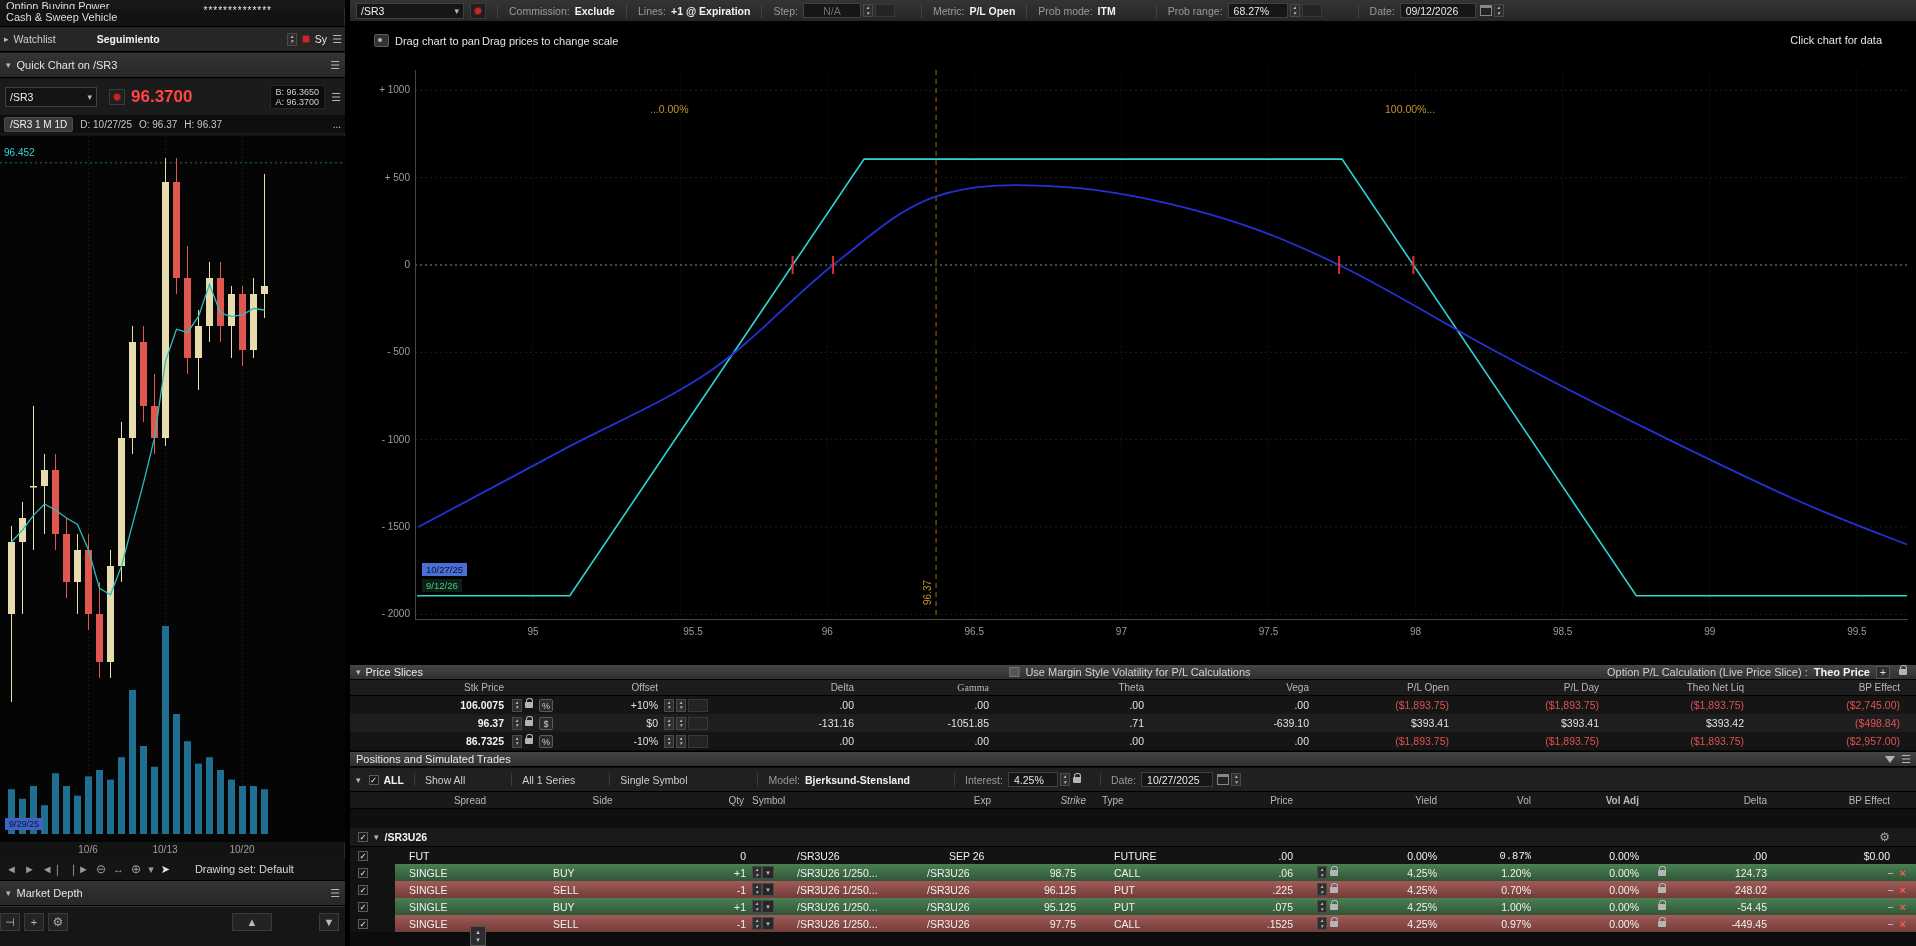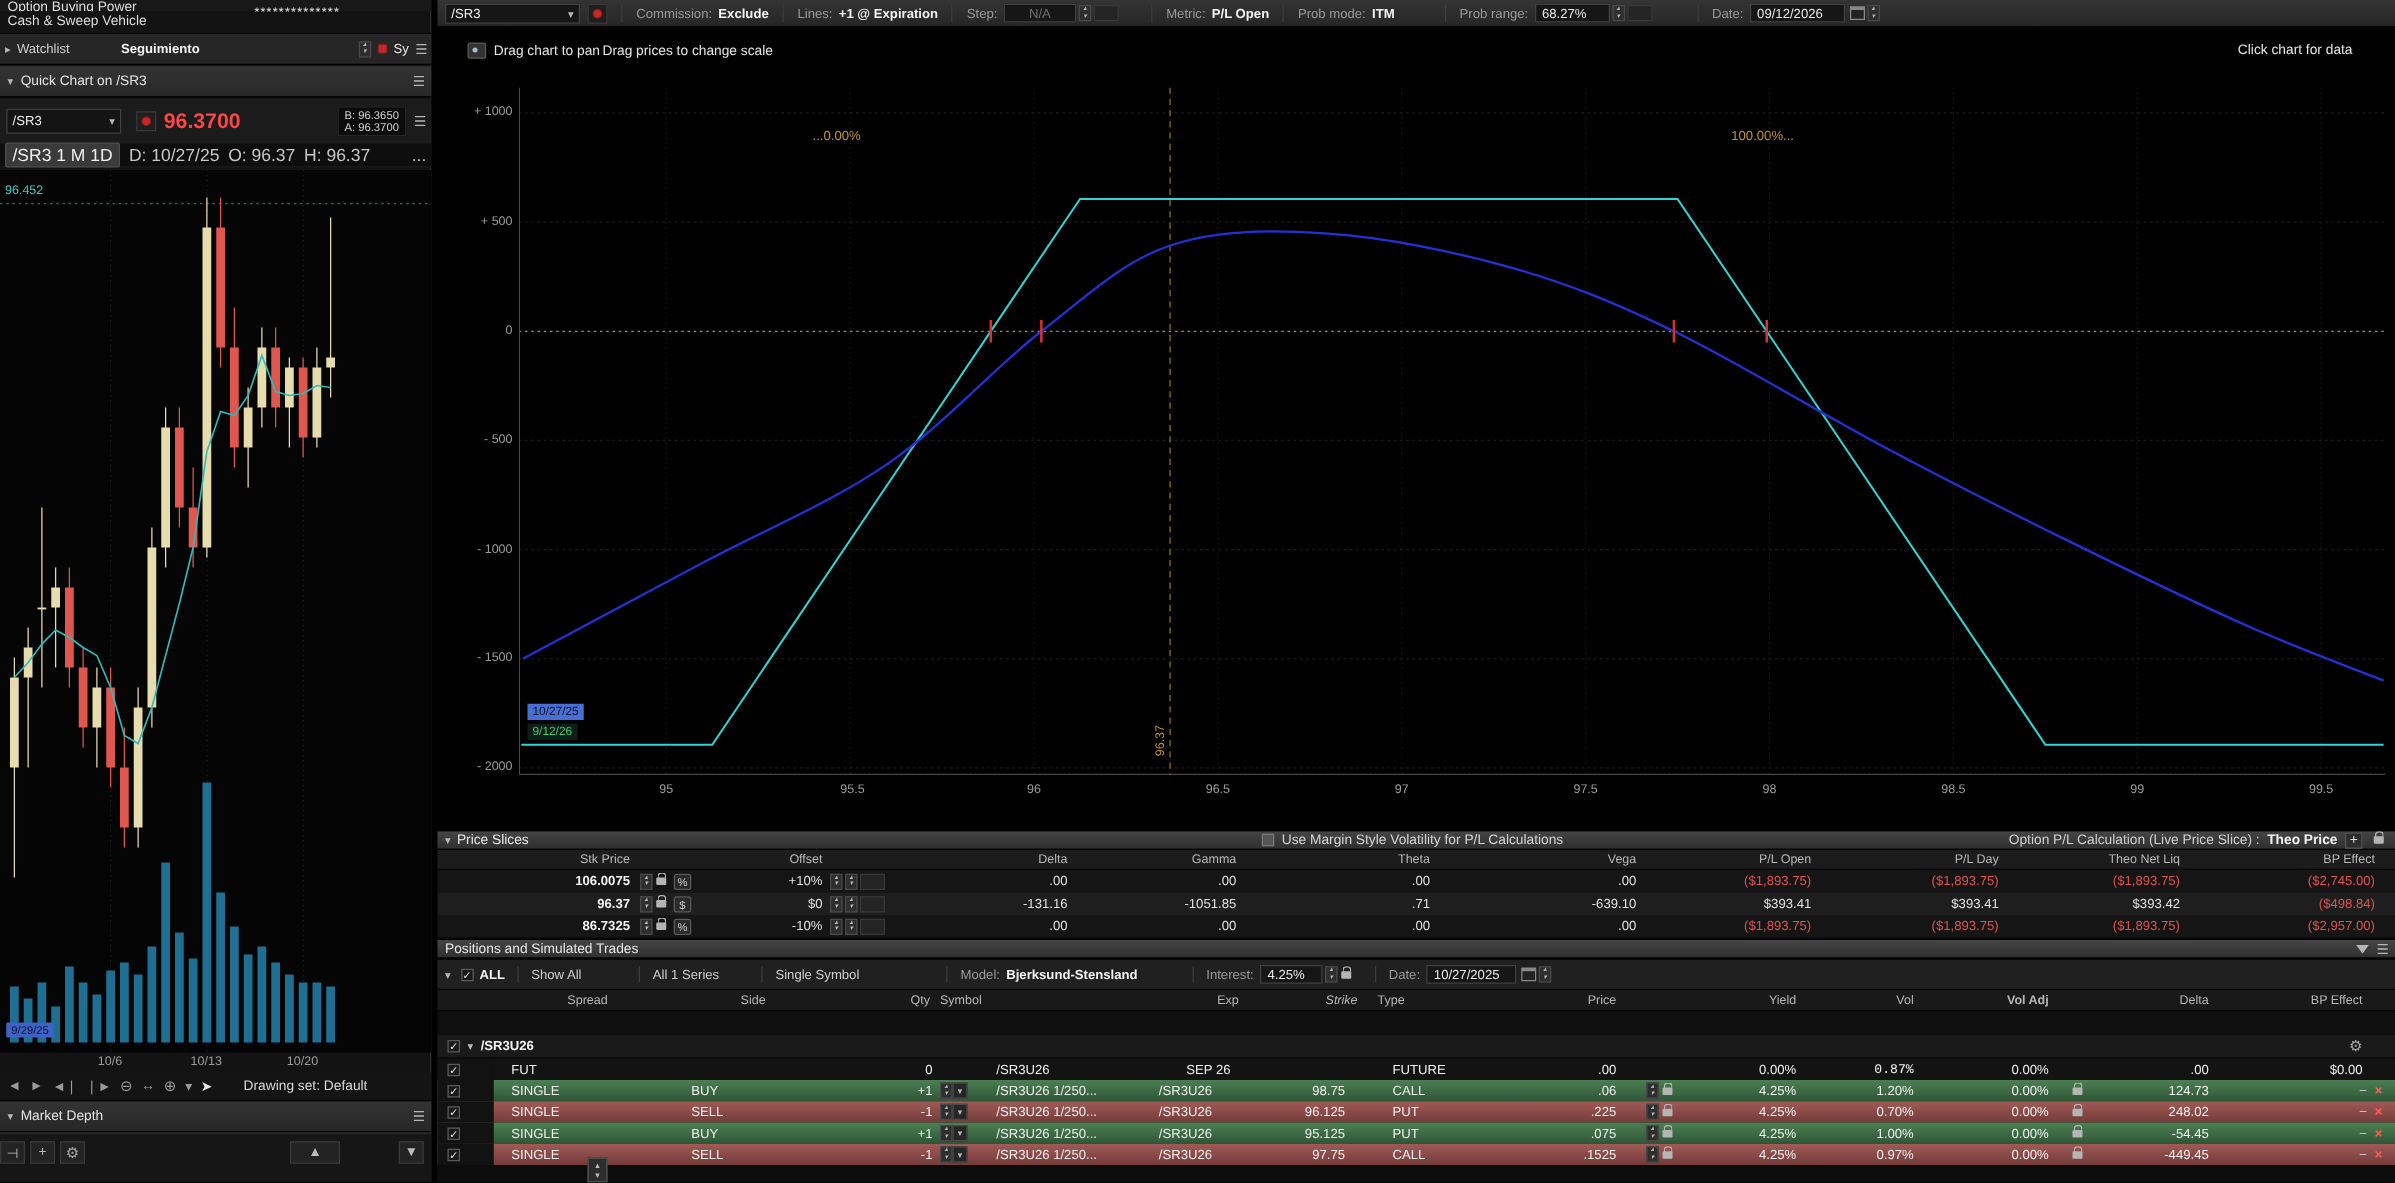--- a/index.html
+++ b/index.html
@@ -18,21 +18,21 @@
 .acct-row1{position:absolute;left:0;top:0;width:345px;height:9px;overflow:hidden;background:#181818}
 .acct-row1 span{display:inline-block;margin:-4px 0 0 6px;font-size:11px;color:#ddd}
 .mask{position:absolute;top:5px;right:72px;color:#e8e8e8;letter-spacing:1px;font-size:10px}
 .acct-row2{position:absolute;left:6px;top:11px;font-size:11px;color:#ddd}
 .wl-row{position:absolute;left:0;top:26px;width:345px;height:26px;background:#262626;border-top:1px solid #000;border-bottom:1px solid #000;display:flex;align-items:center;padding:0 4px;gap:5px}
 .qc-bar{position:absolute;left:0;top:53px;width:345px;height:25px;background:linear-gradient(#343434,#282828);border-bottom:1px solid #000;display:flex;align-items:center;padding:0 6px;gap:6px;font-size:11px;color:#e3e3e3}
 .sym-row{position:absolute;left:0;top:79px;width:345px;height:36px;background:#1b1b1b;display:flex;align-items:center;padding:0 5px;gap:6px}
 .sym-dd{width:92px;height:20px;background:#141414;border:1px solid #3f3f3f;display:flex;align-items:center;justify-content:space-between;padding:0 4px;color:#eee}
 .big-price{font-size:17px;font-weight:bold;color:#ff4545}
 .ba-box{margin-left:auto;background:#0c0c0c;border:1px solid #262626;padding:1px 5px;font-size:9px;line-height:10px;color:#cfcfcf;text-align:left}
-.info-bar{position:absolute;left:0;top:115px;width:345px;height:19px;background:#0e0e0e;display:flex;align-items:center;gap:7px;padding:0 4px;font-size:14px;color:#c7c7c7;border-bottom:1px solid #1d1d1d}
+.info-bar{position:absolute;left:0;top:115px;width:345px;height:19px;background:#0e0e0e;display:flex;align-items:center;gap:7px;padding:0 4px;font-size:10px;color:#c7c7c7;border-bottom:1px solid #1d1d1d}
 .chip{background:#3a3a3a;border:1px solid #4d4d4d;border-radius:2px;padding:1px 5px;color:#f0f0f0}
 #qc-wrap{position:absolute;left:0;top:136px;width:345px;height:706px;background:#050505}
 .qc-xlab{position:absolute;top:844px;width:44px;text-align:center;font-size:10px;color:#9d9d9d}
 .px-marker{position:absolute;left:4px;top:147px;color:#38cfcf;font-size:10px}
 .date-tag-side{position:absolute;left:5px;top:818px;background:#3f62c4;color:#0b1838;font-size:9px;padding:1px 4px;border-radius:1px}
 .nav-row{position:absolute;left:0;top:858px;width:345px;height:22px;display:flex;align-items:center;gap:7px;padding:0 6px;color:#9a9a9a;font-size:11px;background:#141414}
 .md-bar{position:absolute;left:0;top:880px;width:345px;height:26px;background:linear-gradient(#333,#272727);border-top:1px solid #000;border-bottom:1px solid #000;display:flex;align-items:center;gap:6px;padding:0 6px;font-size:11px;color:#e3e3e3}
 .btm-bar{position:absolute;left:0;top:906px;width:345px;height:40px;background:#161616;border-top:1px solid #333;display:flex;align-items:flex-start;padding-top:6px;gap:4px}
 .tool-ic{width:20px;height:18px;background:#232323;border:1px solid #3a3a3a;color:#bbb;display:flex;align-items:center;justify-content:center;font-size:11px}
 
@@ -356,21 +356,21 @@
     <span class="dtag1">10/27/25</span>
     <span class="dtag2">9/12/26</span>
   <div class="ylab" style="top: 62.333px;">+ 1000</div>
       <div class="ylab" style="top: 149.666px;">+ 500</div>
       <div class="ylab" style="top: 237px;">0</div>
       <div class="ylab" style="top: 324.334px;">- 500</div>
       <div class="ylab" style="top: 411.667px;">- 1000</div>
       <div class="ylab" style="top: 499px;">- 1500</div>
       <div class="ylab" style="top: 586.334px;">- 2000</div>
       <div class="xlab" style="left: 163px;">95</div>
-      <div class="xlab" style="left: 312px;">95.5</div>
+      <div class="xlab" style="left: 323px;">95.5</div>
       <div class="xlab" style="left: 457.2px;">96</div>
       <div class="xlab" style="left: 604.3px;">96.5</div>
       <div class="xlab" style="left: 751.4px;">97</div>
       <div class="xlab" style="left: 898.5px;">97.5</div>
       <div class="xlab" style="left: 1045.6px;">98</div>
       <div class="xlab" style="left: 1192.7px;">98.5</div>
       <div class="xlab" style="left: 1339.8px;">99</div>
       <div class="xlab" style="left: 1486.9px;">99.5</div>
     </div>
 
@@ -385,21 +385,21 @@
       <span class="dim" style="color:#cfcfcf">Option P/L Calculation (Live Price Slice) :</span>
       <span class="bold">Theo Price</span>
       <span class="plusbtn">+</span>
       <span class="lock"></span>
     </span>
   </div>
   <div id="slice-head" class="slice-grid">
       <span class="c r padr6" style="grid-column: 1;">Stk Price</span>
       <span class="c r padr4" style="grid-column: 3;">Offset</span>
       <span class="c r padr10" style="grid-column: 5;">Delta</span>
-      <span class="c r padr10" style="grid-column: 6;">Gamma</span>
+      <span class="c r padr10" style="grid-column: 6; font-family: Liberation Serif, serif;">Gamma</span>
       <span class="c r padr10" style="grid-column: 7;">Theta</span>
       <span class="c r padr10" style="grid-column: 8;">Vega</span>
       <span class="c r padr10" style="grid-column: 9;">P/L Open</span>
       <span class="c r padr10" style="grid-column: 10;">P/L Day</span>
       <span class="c r padr10" style="grid-column: 11;">Theo Net Liq</span>
       <span class="c r padr16" style="grid-column: 12;">BP Effect</span>
     </div>
   <div id="slice-rows">
       <div class="slice-grid srow">
         <span class="c r padr6 bold" style="grid-column: 1;">106.0075</span>

